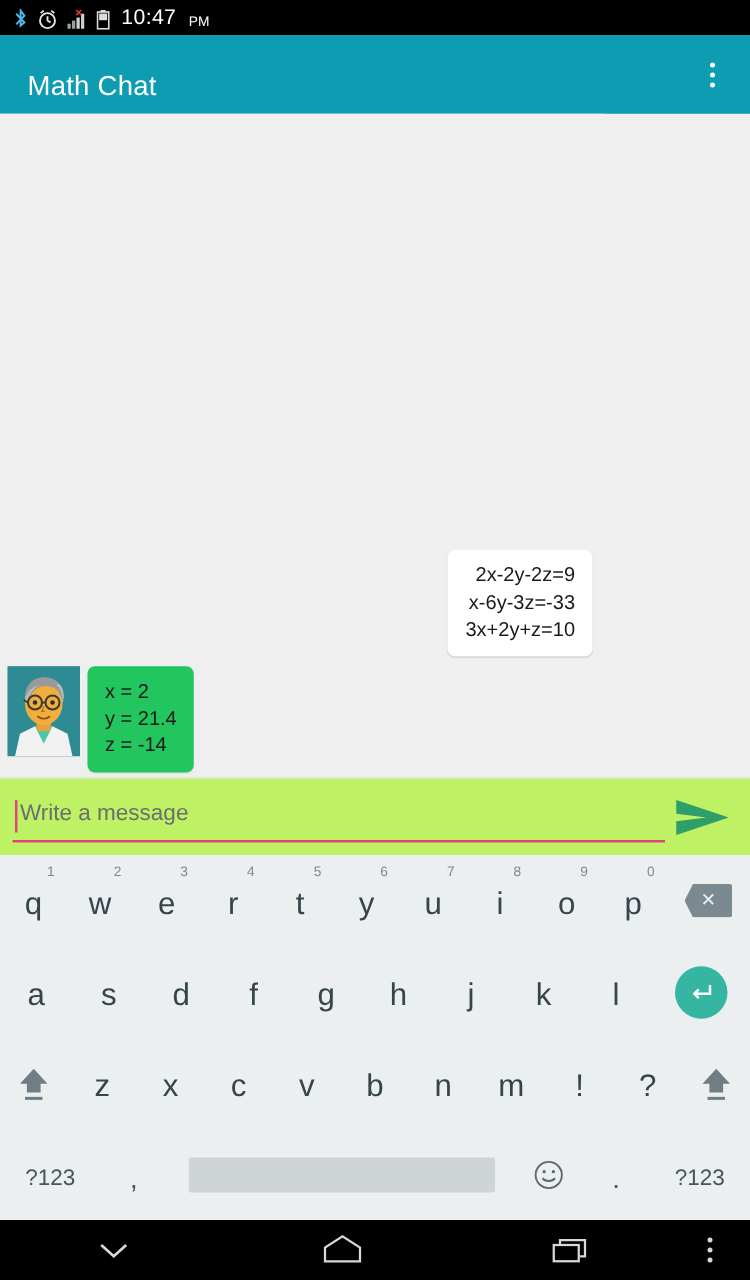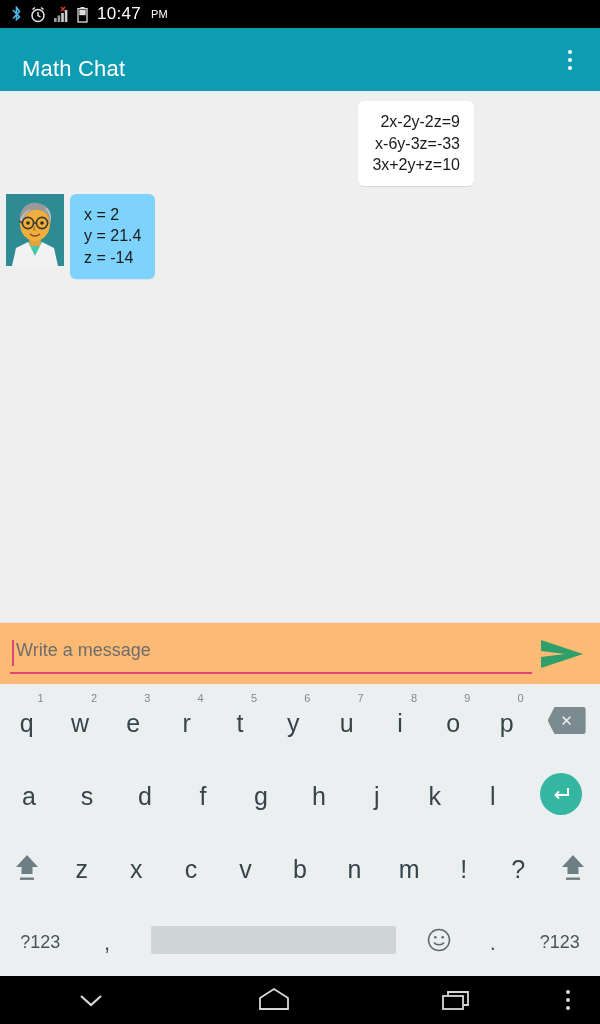--- a/index.html
+++ b/index.html
@@ -24,21 +24,21 @@
     padding: 0 8px 0 10px;
   }
   .status-left { display: flex; align-items: center; gap: 6px; flex: 1; }
   .badge-circle {
     width: 17px; height: 17px; border-radius: 50%;
     border: 1.5px solid #1e8f3e;
     color: #27a34a; font-size: 9px;
     display: flex; align-items: center; justify-content: center;
     font-family: "Liberation Sans", sans-serif;
   }
-  .status-right { display: flex; align-items: center; gap: 7px; }
+  .status-right { display: flex; align-items: flex-end; gap: 7px; }
   .sb-icon { display: block; }
   .status-time {
     color: #fff; font-size: 17px; letter-spacing: 0.3px;
     margin-left: 2px;
   }
   .status-ampm { color: #fff; font-size: 11px; margin-left: 3px; }
 
   
   .appbar {
     position: absolute; top: 28px; left: 0;
@@ -62,59 +62,60 @@
     background: #fff; border-radius: 50%;
   }
 
   
   .chat-area {
     position: absolute; top: 91px; left: 0;
     width: 484px; height: 531px;
     background: #efefef;
     padding: 6px 0 0 0;
     display: flex; flex-direction: column;
+    justify-content: flex-end;
   }
   .msg-row { display: flex; width: 100%; padding: 4px 0; }
   .msg-row.out { justify-content: flex-end; padding-right: 10px; }
   .msg-row.in { justify-content: flex-start; align-items: flex-start; padding-left: 6px; }
 
   .bubble {
     border-radius: 6px;
     padding: 10px 14px;
     font-size: 16px;
     line-height: 1.35;
     color: #1a1a1a;
     max-width: 330px;
   }
   .bubble.out {
     background: #ffffff;
     text-align: right;
     box-shadow: 0 1px 1px rgba(0,0,0,0.10);
   }
   .bubble.in {
-    background: #7dd3fc;
+    background: #22c55e;
     text-align: left;
     margin-left: 6px;
     box-shadow: 0 1px 1px rgba(0,0,0,0.06);
   }
   .bubble div { white-space: pre; }
 
   .avatar {
     width: 58px; height: 72px;
     background: #2e8b94;
     flex: 0 0 auto;
     overflow: hidden;
     position: relative;
   }
 
   
   .inputbar {
     position: absolute; top: 622px; left: 0;
     width: 600px; height: 62px;
-    background: #fdba74;
+    background: #bef264;
     display: flex; align-items: center;
     padding: 0 6px 0 10px;
     border-top: 1px solid #e2e2e2;
   }
   .input-wrap {
     flex: 1; position: relative;
     height: 44px;
     display: flex; align-items: center;
   }
   .msg-input {

